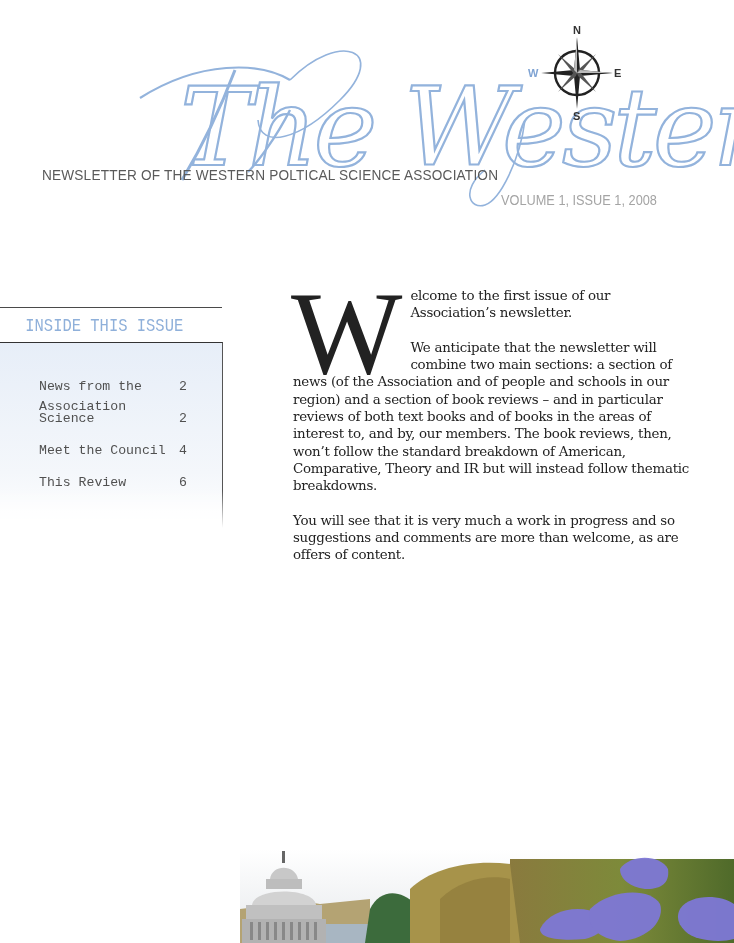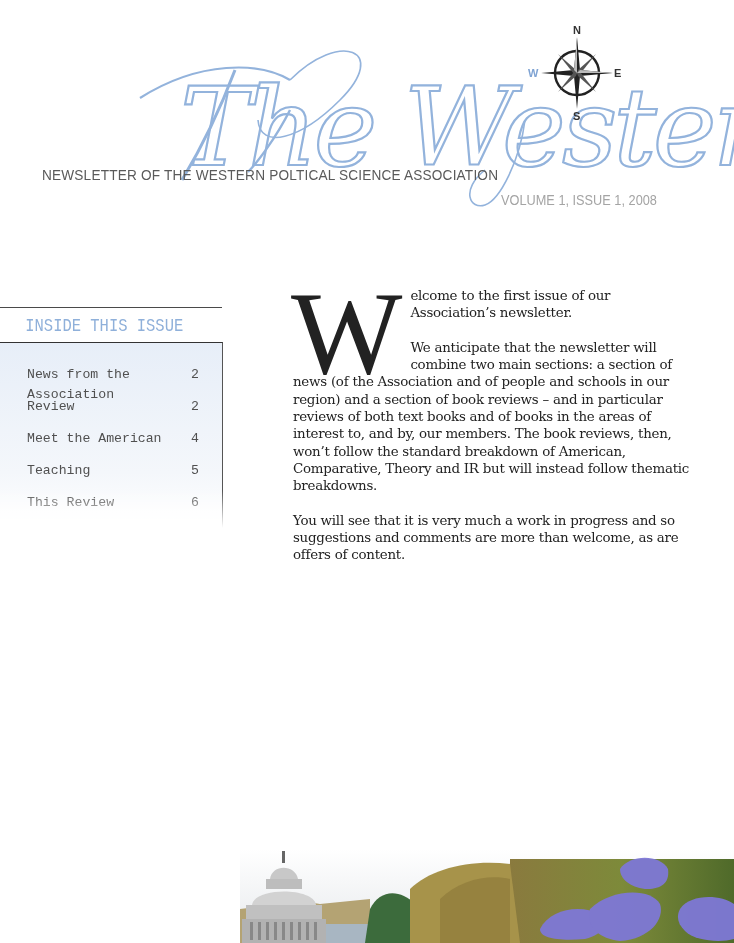--- a/index.html
+++ b/index.html
@@ -30,21 +30,21 @@
     .sidebar-heading {
       text-align: center; color: #8fb0da; font-size: 18px; height: 34px; line-height: 36px;
       transform: scaleX(0.86); transform-origin: center top; padding-right: 18px;
     }
     .toc-box {
       border-top: 1.5px solid #333; border-right: 1.5px solid #555;
       background: linear-gradient(to bottom, #e7eef8 0%, #f4f7fb 70%, #ffffff 100%);
       width: 222px; height: 185px; position: relative;
       -webkit-mask-image: linear-gradient(to bottom, #000 80%, transparent 100%);
     }
-    .toc-list { list-style: none; margin: 4px; padding: 18px 0 0 0; }
+    .toc-list { list-style: none; margin: 16px; padding: 18px 0 0 0; }
     .toc-item { display: flex; justify-content: space-between; height: 32px; padding: 0 19px 0 23px; font-size: 13.2px; color: #505050; }
     .toc-label, .toc-page { line-height: 20px; }
 
     .article {
       position: absolute; left: 293px; top: 287px; width: 405px;
       font-family: "DejaVu Serif", serif; font-size: 13.4px; line-height: 17.3px; color: #222;
       letter-spacing: -0.25px;
     }
     .article p { margin: 0 0 17.3px 0; }
     .dropcap {
@@ -99,30 +99,26 @@
 <aside class="sidebar">
   <div class="sidebar-rule"></div>
   <div class="sidebar-heading">INSIDE THIS ISSUE</div>
   <div class="toc-box">
     <ul class="toc-list">
       <li class="toc-item">
         <span class="toc-label">News from the Association</span>
         <span class="toc-page">2</span>
       </li>
       <li class="toc-item">
-        <span class="toc-label">Review</span>
+        <span class="toc-label">Science</span>
         <span class="toc-page">2</span>
       </li>
       <li class="toc-item">
-        <span class="toc-label">Meet the American</span>
+        <span class="toc-label">Meet the Council</span>
         <span class="toc-page">4</span>
-      </li>
-      <li class="toc-item">
-        <span class="toc-label">Teaching</span>
-        <span class="toc-page">5</span>
       </li>
       <li class="toc-item">
         <span class="toc-label">This Review</span>
         <span class="toc-page">6</span>
       </li>
     </ul>
   </div>
 </aside>
 
 <article class="article">

